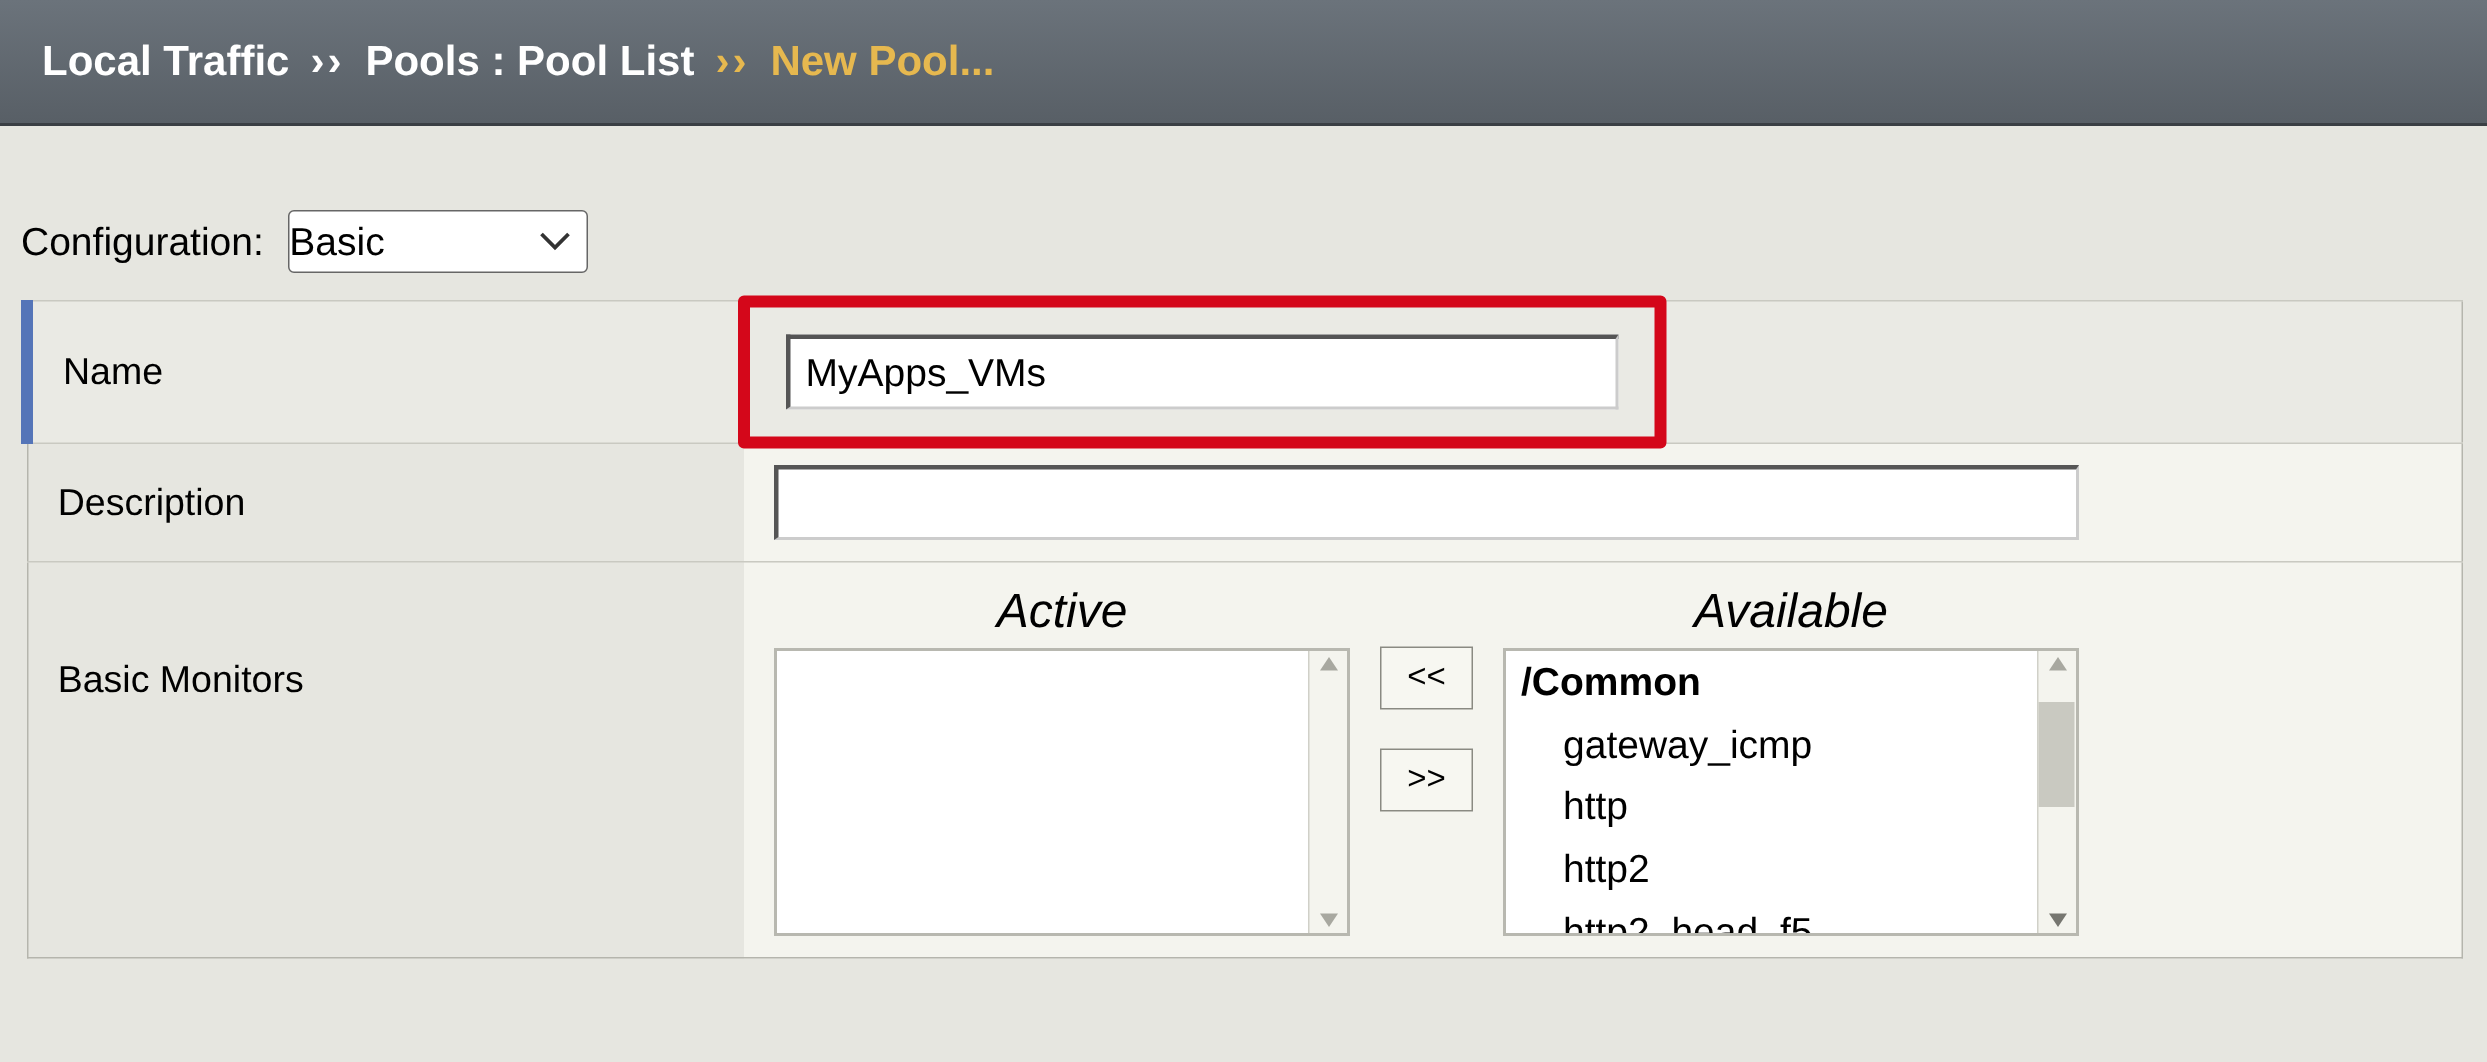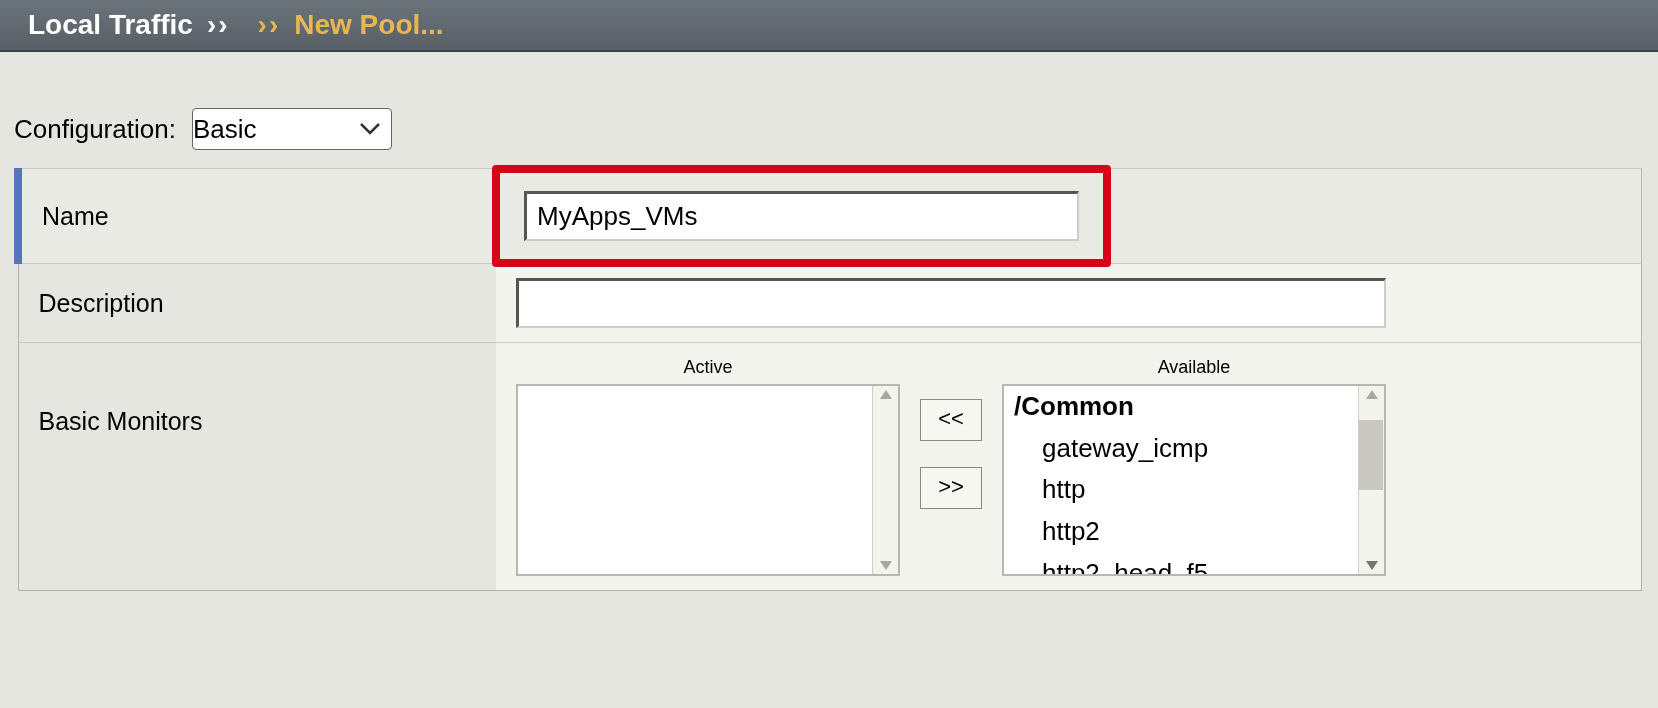--- a/index.html
+++ b/index.html
@@ -11,21 +11,21 @@
     font-family: Arial, Helvetica, sans-serif;
     background: #e6e6e0;
     font-size: 26px;
     overflow: hidden;
   }
 
   
   .breadcrumb {
     background: linear-gradient(#6b737b, #585f66);
     border-bottom: 2px solid #3a3f44;
-    height: 52px;
+    height: 84px;
     display: flex;
     align-items: center;
     padding: 0 28px;
     color: #fff;
     font-size: 28px;
   }
   .breadcrumb .crumb { font-weight: bold; }
   .breadcrumb .sep { padding: 0 14px; font-weight: bold; letter-spacing: 2px; }
   .breadcrumb .sep.gold { color: #e6b84f; }
   .breadcrumb .current { color: #e6b84f; font-weight: bold; }
@@ -105,21 +105,21 @@
     display: inline-block;
     border: 8px solid #d4071a;
     padding: 18px 24px;
     margin: -18px 14px -18px -24px;
     border-radius: 4px;
   }
 
   
   .duallist { display: flex; align-items: flex-start; gap: 20px; }
   .duallist .col { display: flex; flex-direction: column; align-items: center; }
-  .duallist .col .list-label { margin: 0 0 6px 0; font-size: 18px; }
+  .duallist .col .list-label { margin: 0 0 6px 0; font-size: 32px; font-style: italic; }
   .listbox {
     width: 384px;
     height: 192px;
     background: #fff;
     border: 2px solid #b8b8b0;
     position: relative;
     overflow: hidden;
     text-align: left;
   }
   .listbox .opt { padding: 2px 10px; line-height: 1.45; white-space: nowrap; }
@@ -157,20 +157,21 @@
     line-height: 38px;
     cursor: pointer;
   }
 </style>
 </head>
 <body>
 
 <div class="breadcrumb">
   <span class="crumb">Local Traffic</span>
   <span class="sep">››</span>
+  <span class="crumb">Pools : Pool List</span>
   <span class="sep gold">››</span>
   <span class="current">New Pool...</span>
 </div>
 
 <div class="content">
   <div class="config-row">
     <span class="label">Configuration:</span>
     <div class="select">
       <span>Basic</span>
       <svg width="22" height="14" viewBox="0 0 22 14">

